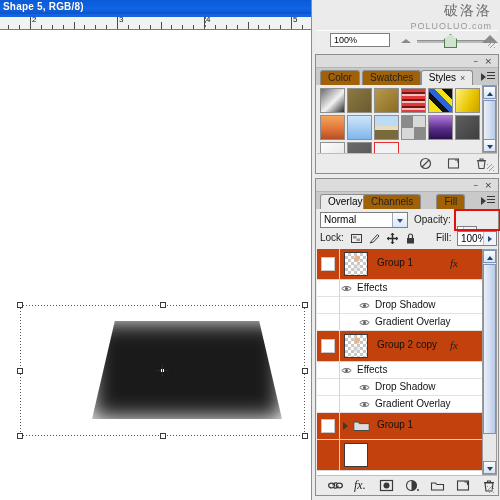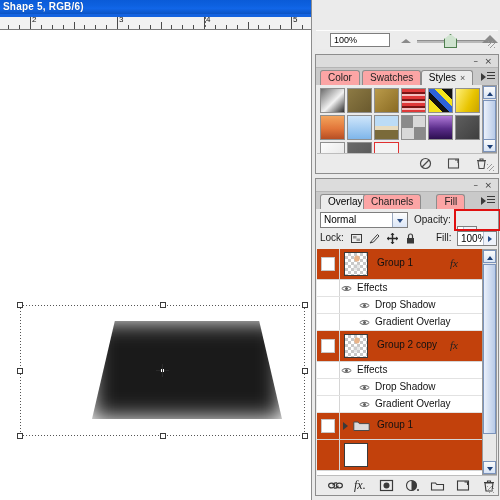--- a/index.html
+++ b/index.html
@@ -84,21 +84,21 @@
   .grip{position:absolute;right:3px;bottom:1px;width:7px;height:7px;
      background:repeating-linear-gradient(135deg,#9a9a9a 0 1px,transparent 1px 3px);}
 
   
   .panel{position:absolute;left:3px;width:184px;background:#ebebeb;
          border:1px solid #8d8d8d;box-sizing:border-box;}
   .panel-topbar{position:relative;height:12px;background:#dcdcdc;border-bottom:1px solid #b5b5b5;}
   .mini-btn{position:absolute;top:2px;font-size:9px;line-height:8px;color:#3a3a3a;font-family:"DejaVu Sans",sans-serif;}
   .tabrow{position:relative;height:17px;background:#c9c9c9;}
   .tab{position:absolute;top:2px;height:15px;line-height:14px;padding:0 7px;
-       background:#fca5a5;border:1px solid #8d8d8d;border-bottom:none;box-sizing:border-box;
+       background:#a16207;border:1px solid #8d8d8d;border-bottom:none;box-sizing:border-box;
        font-size:10px;color:#222;border-radius:3px 3px 0 0;white-space:nowrap;}
   .tab.active{background:#ebebeb;color:#000;}
   .tab .x{font-size:9px;color:#555;margin-left:4px;}
   .menu-btn{position:absolute;right:3px;top:2px;width:14px;height:12px;}
   .menu-btn .ar{position:absolute;left:0;top:3px;width:0;height:0;
      border-top:4px solid transparent;border-bottom:4px solid transparent;border-left:5px solid #3b3b3b;}
   .menu-btn .ln{position:absolute;right:0;width:8px;height:1px;background:#3b3b3b;}
 
   
   #styles-panel{top:54px;height:120px;}
@@ -162,21 +162,21 @@
   .lfoot-ico{position:absolute;top:3px;height:13px;}
 </style>
 </head>
 <body>
 
 <div id="root">
 
   <div class="doc-window">
 
     <div class="titlebar">
-      <span>Shape 5, RGB/6)</span>
+      <span>Shape 5, RGB/8)</span>
     </div>
 
     <div class="ruler-h">
       <div class="blue-strip"></div>
       <div id="ruler-ticks">
           <div class="tick minor" style="left:8.3px"></div>
           <div class="tick minor" style="left:19.1px"></div>
           <div class="tick major" style="left:30.0px"></div>
           <div class="tick minor" style="left:40.9px"></div>
           <div class="tick minor" style="left:51.8px"></div>
@@ -234,20 +234,24 @@
 
         <div class="center-mark">
           <div class="center-dot"></div>
         </div>
       </div>
     </div>
   </div>
 
   <div class="dock">
 
+    <div class="wm">
+      <div class="cn">破洛洛</div>
+      <div class="en">POLUOLUO.com</div>
+    </div>
 
     <div class="zoombar">
       <div class="zoom-field">100%</div>
       <div class="zoom-small"></div>
       <div class="zoom-track"></div>
       <div class="zoom-thumb"></div>
       <div class="zoom-large"></div>
       <div class="grip"></div>
     </div>
 

